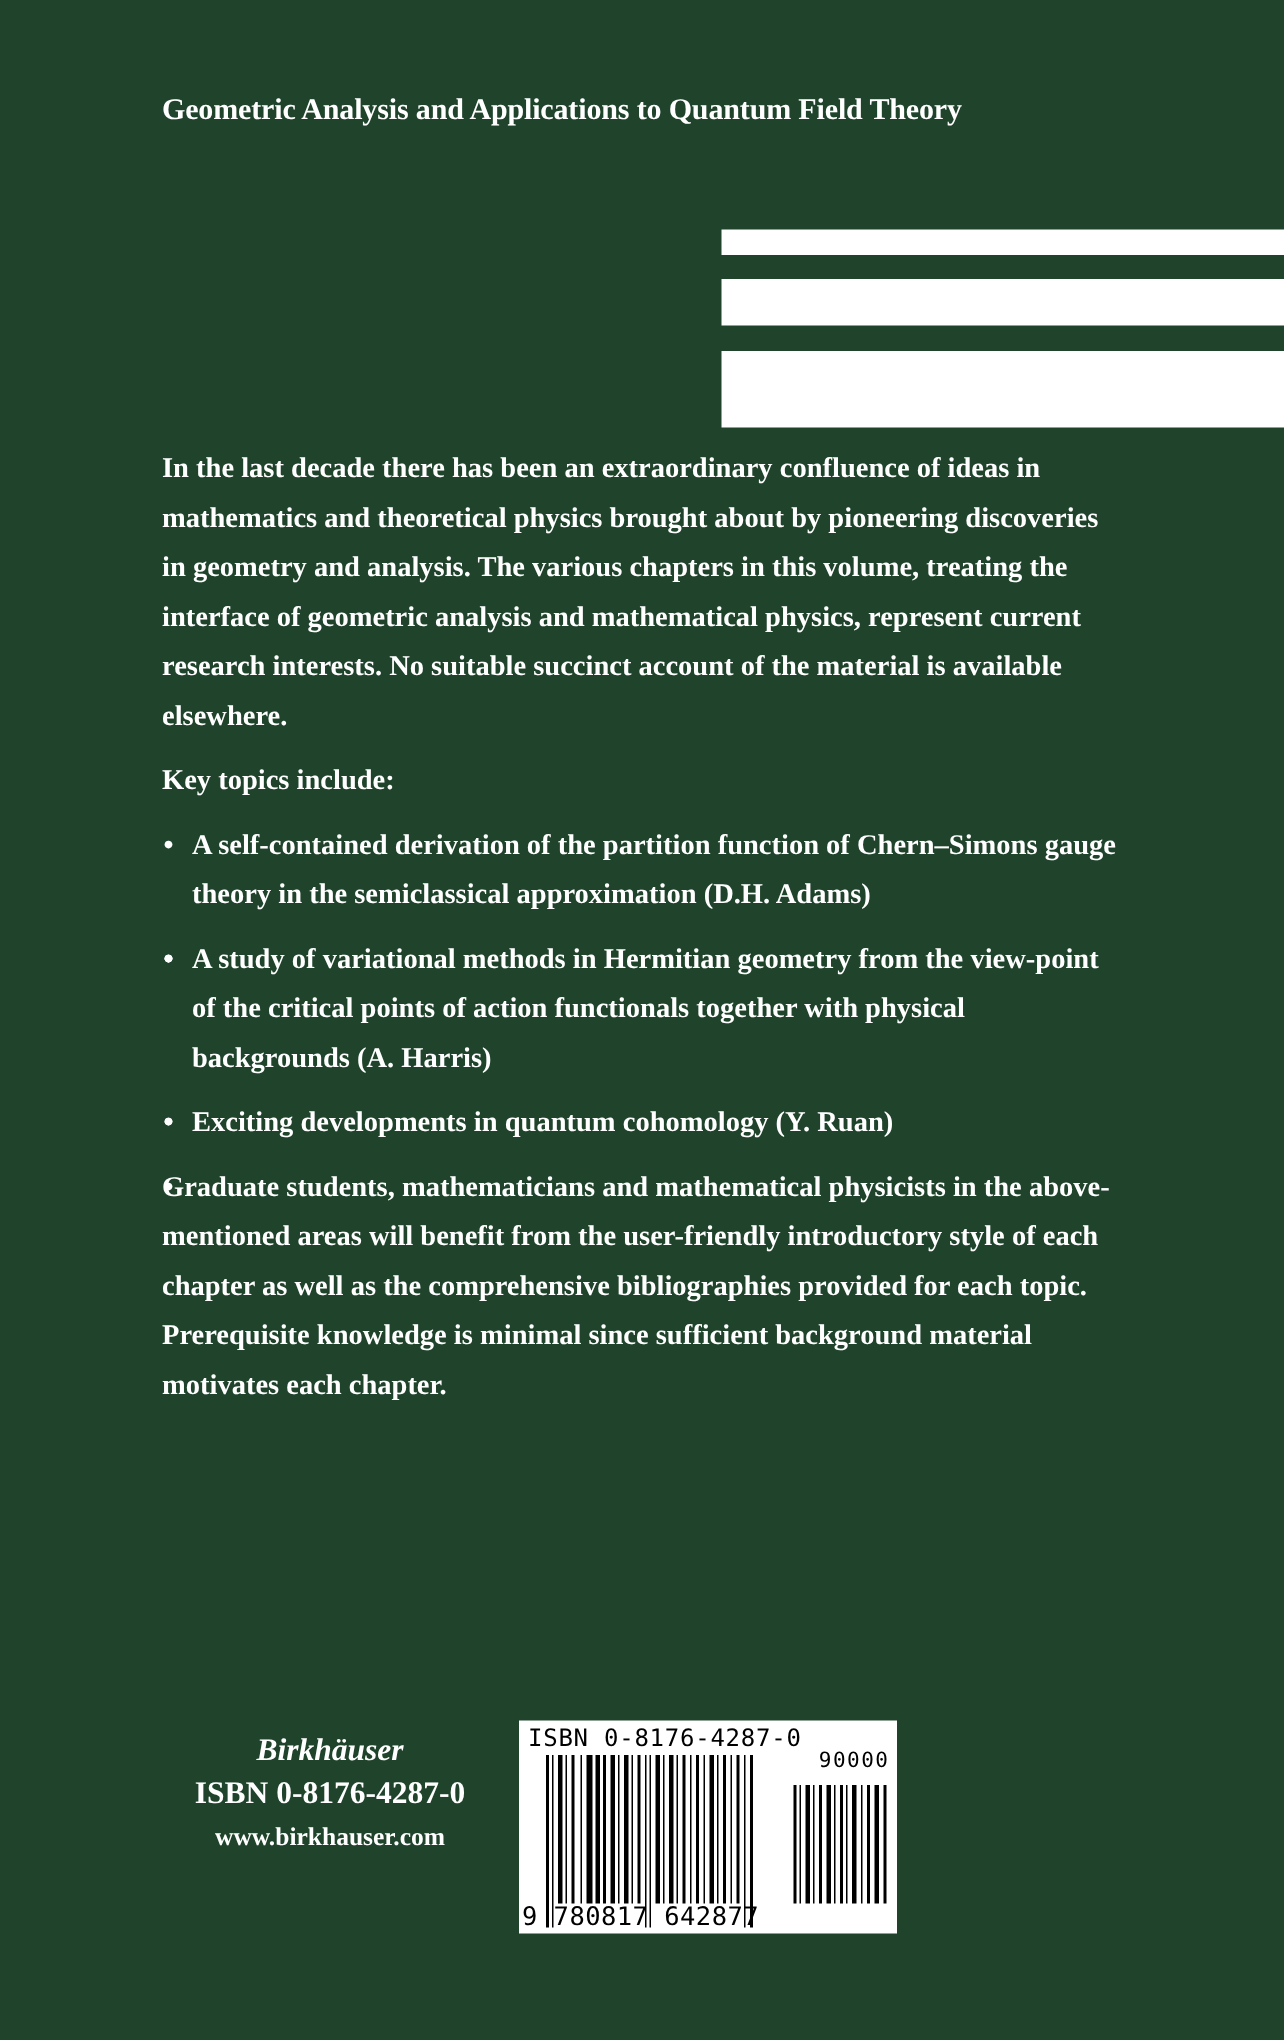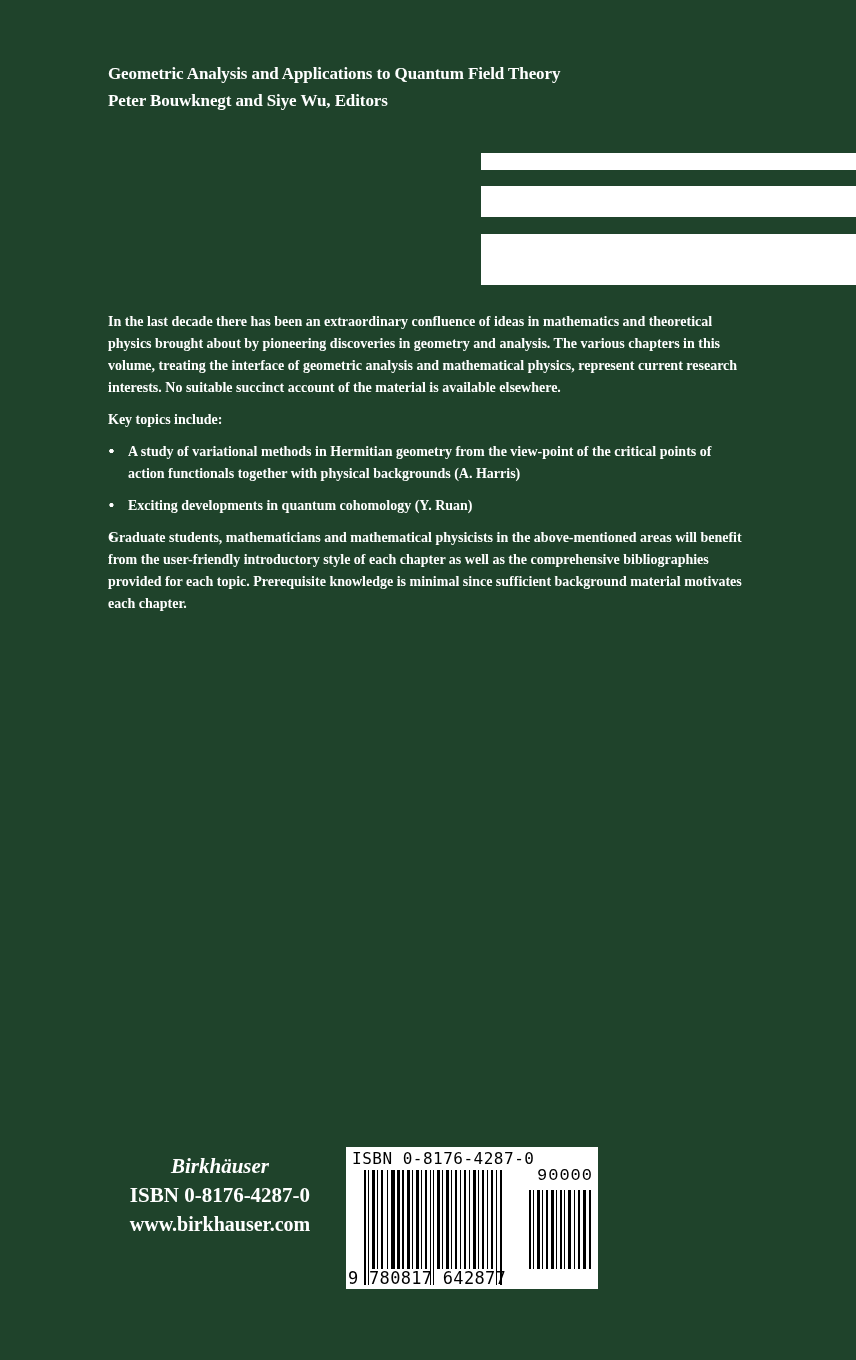--- a/index.html
+++ b/index.html
@@ -6,65 +6,64 @@
   body {
     width: 856px; height: 1360px;
     background: #1f432b;
     position: relative;
     overflow: hidden;
     font-family: "Liberation Serif", "DejaVu Serif", serif;
     color: #ffffff;
     font-weight: bold;
   }
   .header { position: absolute; left: 108px; top: 60px; width: 700px; }
-  .header div { font-size: 17px; line-height: 27px; letter-spacing: -0.1px; white-space: nowrap; }
+  .header div { font-size: 20px; line-height: 27px; letter-spacing: -0.1px; white-space: nowrap; }
   .stripe { position: absolute; left: 481px; right: 0; background: #ffffff; }
-  .content { position: absolute; left: 108px; top: 311px; width: 640px; font-size: 14px; line-height: 22px; }
+  .content { position: absolute; left: 108px; top: 296px; width: 640px; font-size: 19px; line-height: 33px; }
   .content p { margin: 0; }
   .intro { margin-bottom: 10px !important; }
   .key { margin-bottom: 10px !important; }
   ul.topics { list-style: none; margin: 0; padding: 0; }
   ul.topics li { position: relative; padding-left: 20px; margin-bottom: 10px; }
   ul.topics li .bullet { position: absolute; left: 1px; top: 0; }
   .closing { margin-top: 2px !important; }
   .publisher { position: absolute; left: 100px; top: 1152px; width: 240px; text-align: center; }
   .publisher .name { font-style: italic; font-size: 21px; line-height: 29px; }
   .publisher .isbn { font-size: 21px; line-height: 29px; }
-  .publisher .url { font-size: 20px; line-height: 29px; }
+  .publisher .url { font-size: 17px; line-height: 29px; }
   .barcode-box {
     position: absolute; left: 346px; top: 1147px; width: 252px; height: 142px;
     background: #ffffff; color: #000000;
     font-family: "DejaVu Sans Mono", "Liberation Mono", monospace; font-weight: normal;
   }
   .bc-isbn { position: absolute; left: 6px; top: 2px; font-size: 16px; letter-spacing: 0.5px; }
-  .bc-addon { position: absolute; right: 5px; top: 19px; font-size: 17px; letter-spacing: 1px; font-family: Liberation Mono, monospace; }
+  .bc-addon { position: absolute; right: 5px; top: 19px; font-size: 14px; letter-spacing: 1px; }
   .bc-digits { position: absolute; left: 2px; bottom: 1px; font-size: 17px; letter-spacing: 0.3px; }
   .bars { position: absolute; left: 18px; top: 23px; height: 99px; width: 138px; }
   .bars2 { position: absolute; left: 183px; top: 43px; height: 79px; width: 64px; }
   .bars span, .bars2 span { position: absolute; top: 0; bottom: 0; background: #000; }
 </style>
 </head>
 <body>
 
 <div>
 
   <div class="header">
     <div>Geometric Analysis and Applications to Quantum Field Theory</div>
-    <div>Peter Bouwknegt and Siye Wu, Editors</div>
   </div>
 
   <div class="stripe" style="top:153px;height:17px;"></div>
   <div class="stripe" style="top:186px;height:31px;"></div>
   <div class="stripe" style="top:234px;height:51px;"></div>
 
   <div class="content">
     <p class="intro">In the last decade there has been an extraordinary confluence of ideas in mathematics and theoretical physics brought about by pioneering discoveries in geometry and analysis. The various chapters in this volume, treating the interface of geometric analysis and mathematical physics, represent current research interests. No suitable succinct account of the material is available elsewhere.</p>
     <p class="key">Key topics include:</p>
     <ul class="topics">
-      <li><span class="bullet">•</span></li>
+      <li><span class="bullet">•</span><span>A self-contained derivation of the partition function of Chern–Simons gauge theory in the semiclassical approximation (D.H. Adams)</span></li>
       <li><span class="bullet">•</span></li>
       <li><span class="bullet">•</span></li>
       <li><span class="bullet">•</span><span>A study of variational methods in Hermitian geometry from the view-point of the critical points of action functionals together with physical backgrounds (A. Harris)</span></li>
       <li><span class="bullet">•</span></li>
       <li><span class="bullet">•</span><span>Exciting developments in quantum cohomology (Y. Ruan)</span></li>
       <li><span class="bullet">•</span></li>
     </ul>
     <p class="closing">Graduate students, mathematicians and mathematical physicists in the above-mentioned areas will benefit from the user-friendly introductory style of each chapter as well as the comprehensive bibliographies provided for each topic. Prerequisite knowledge is minimal since sufficient background material motivates each chapter.</p>
   </div>
 

